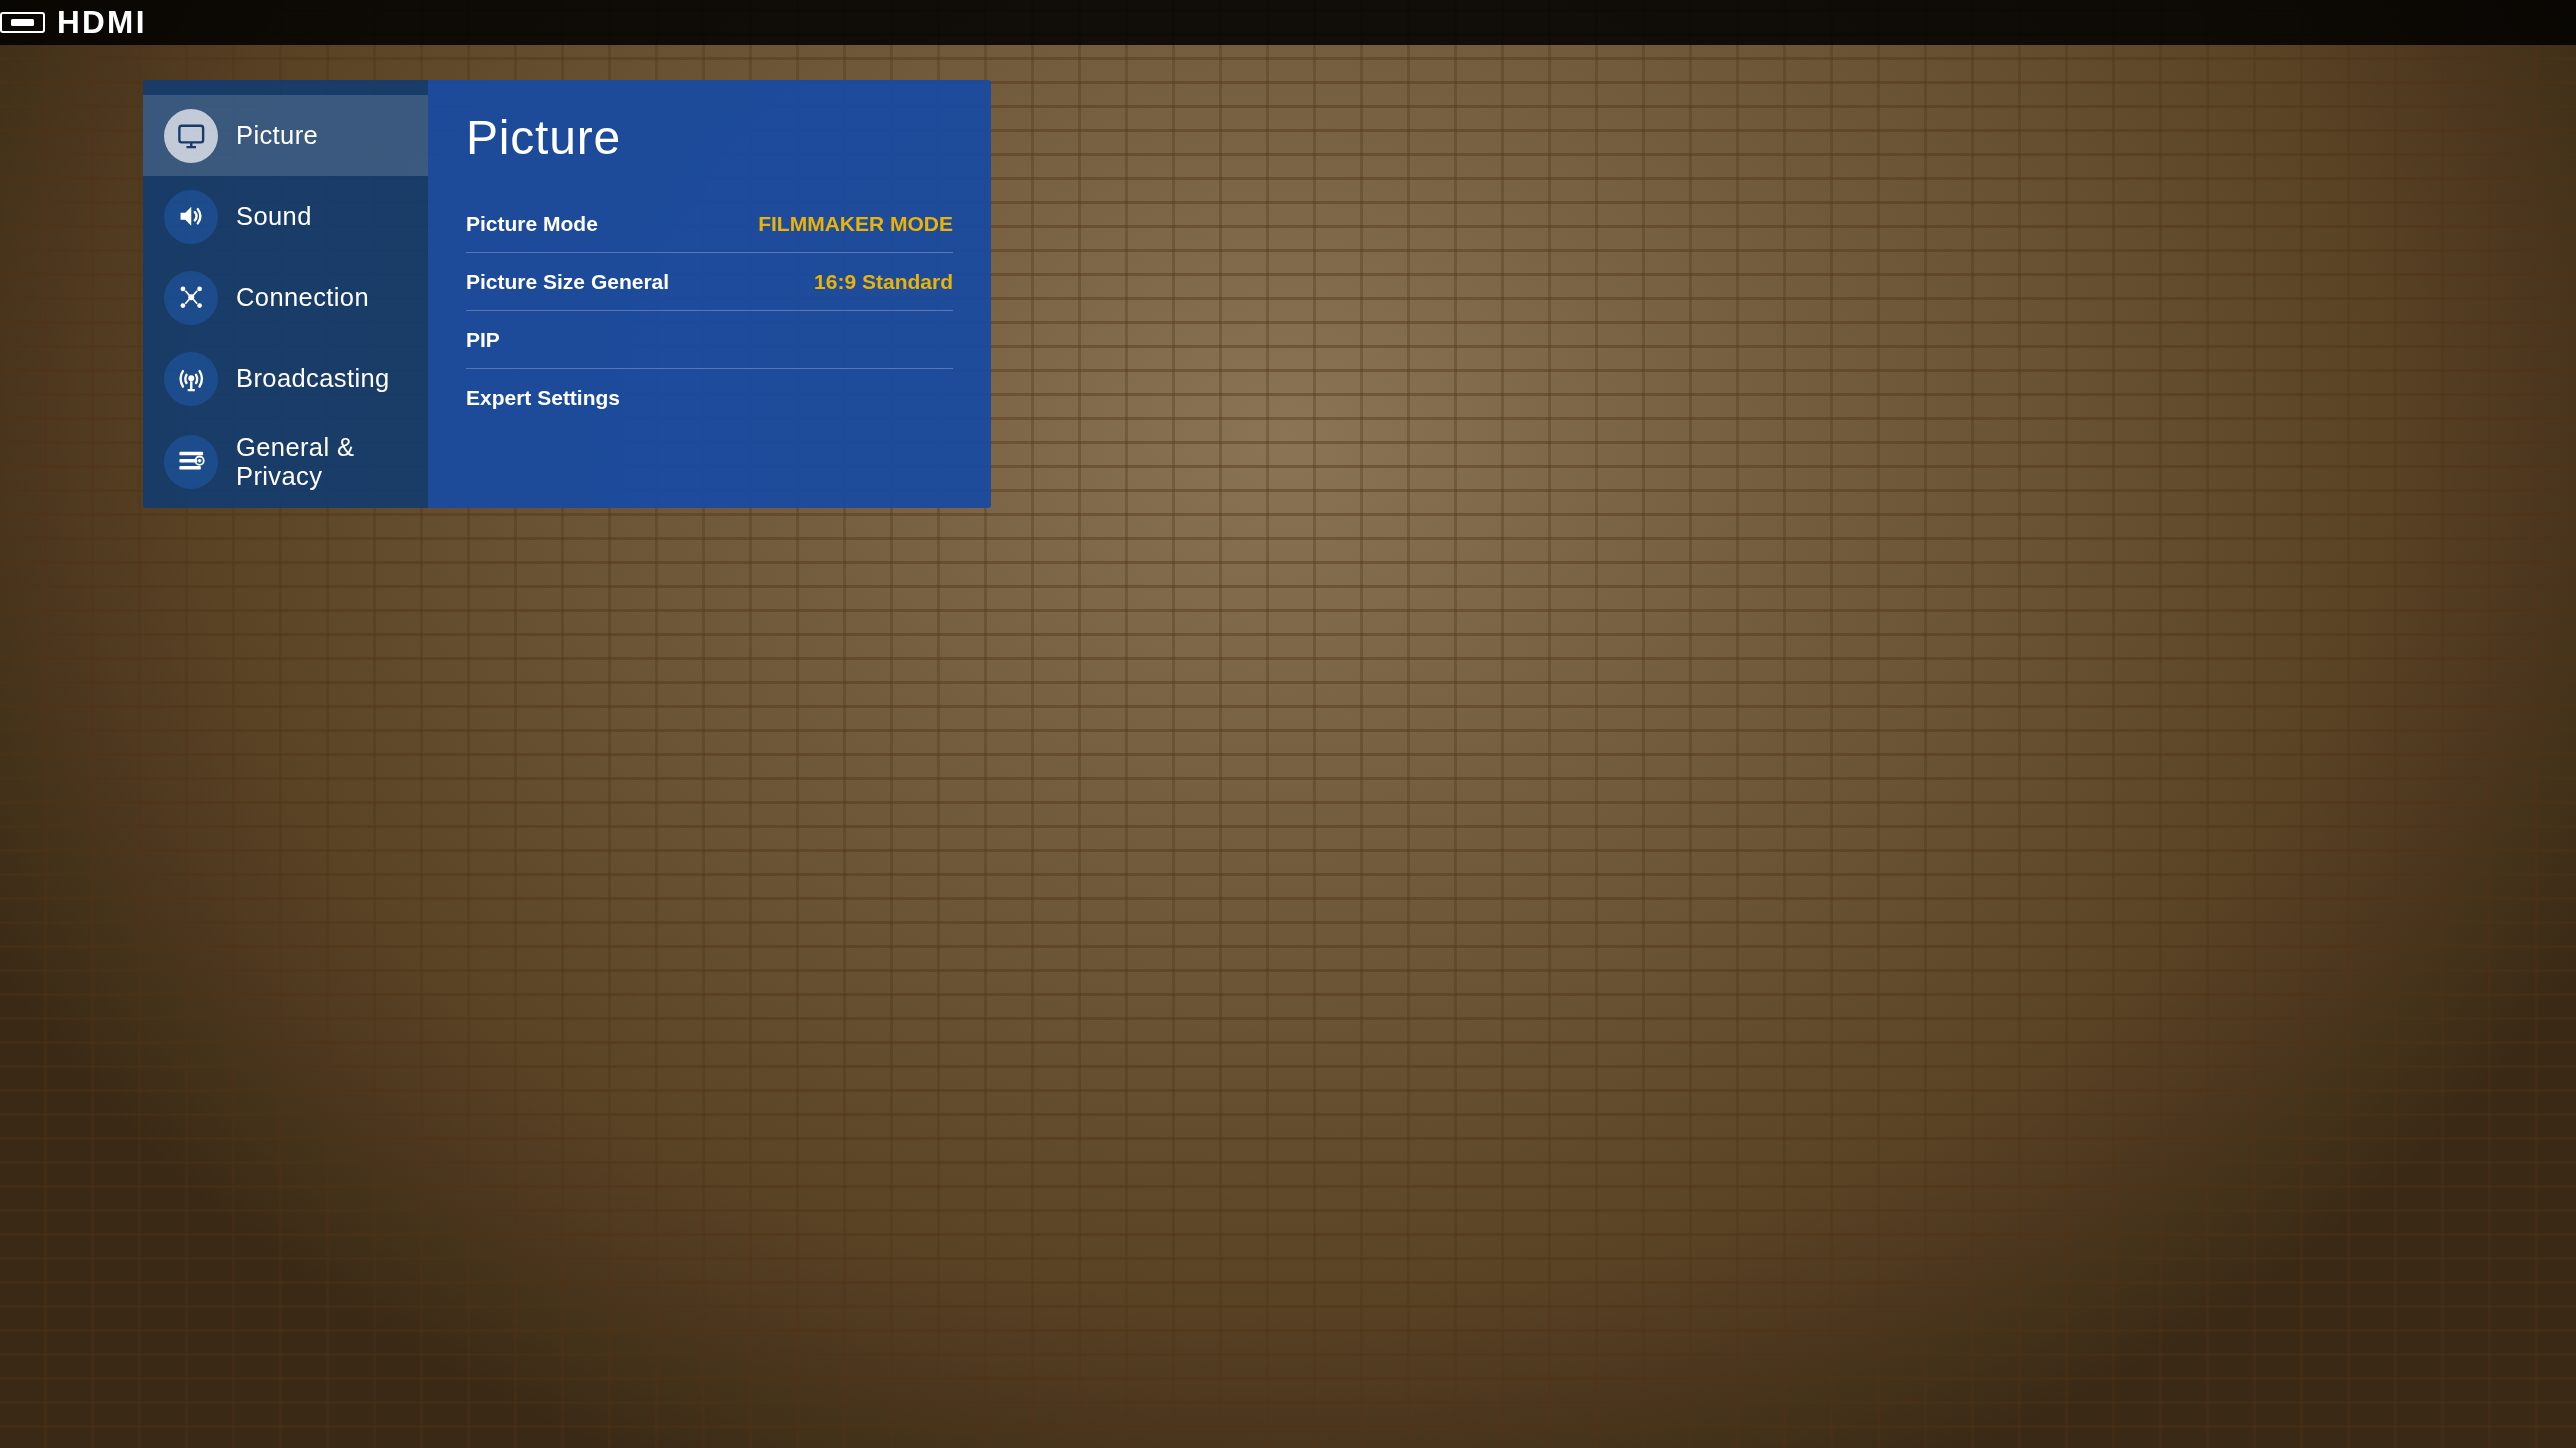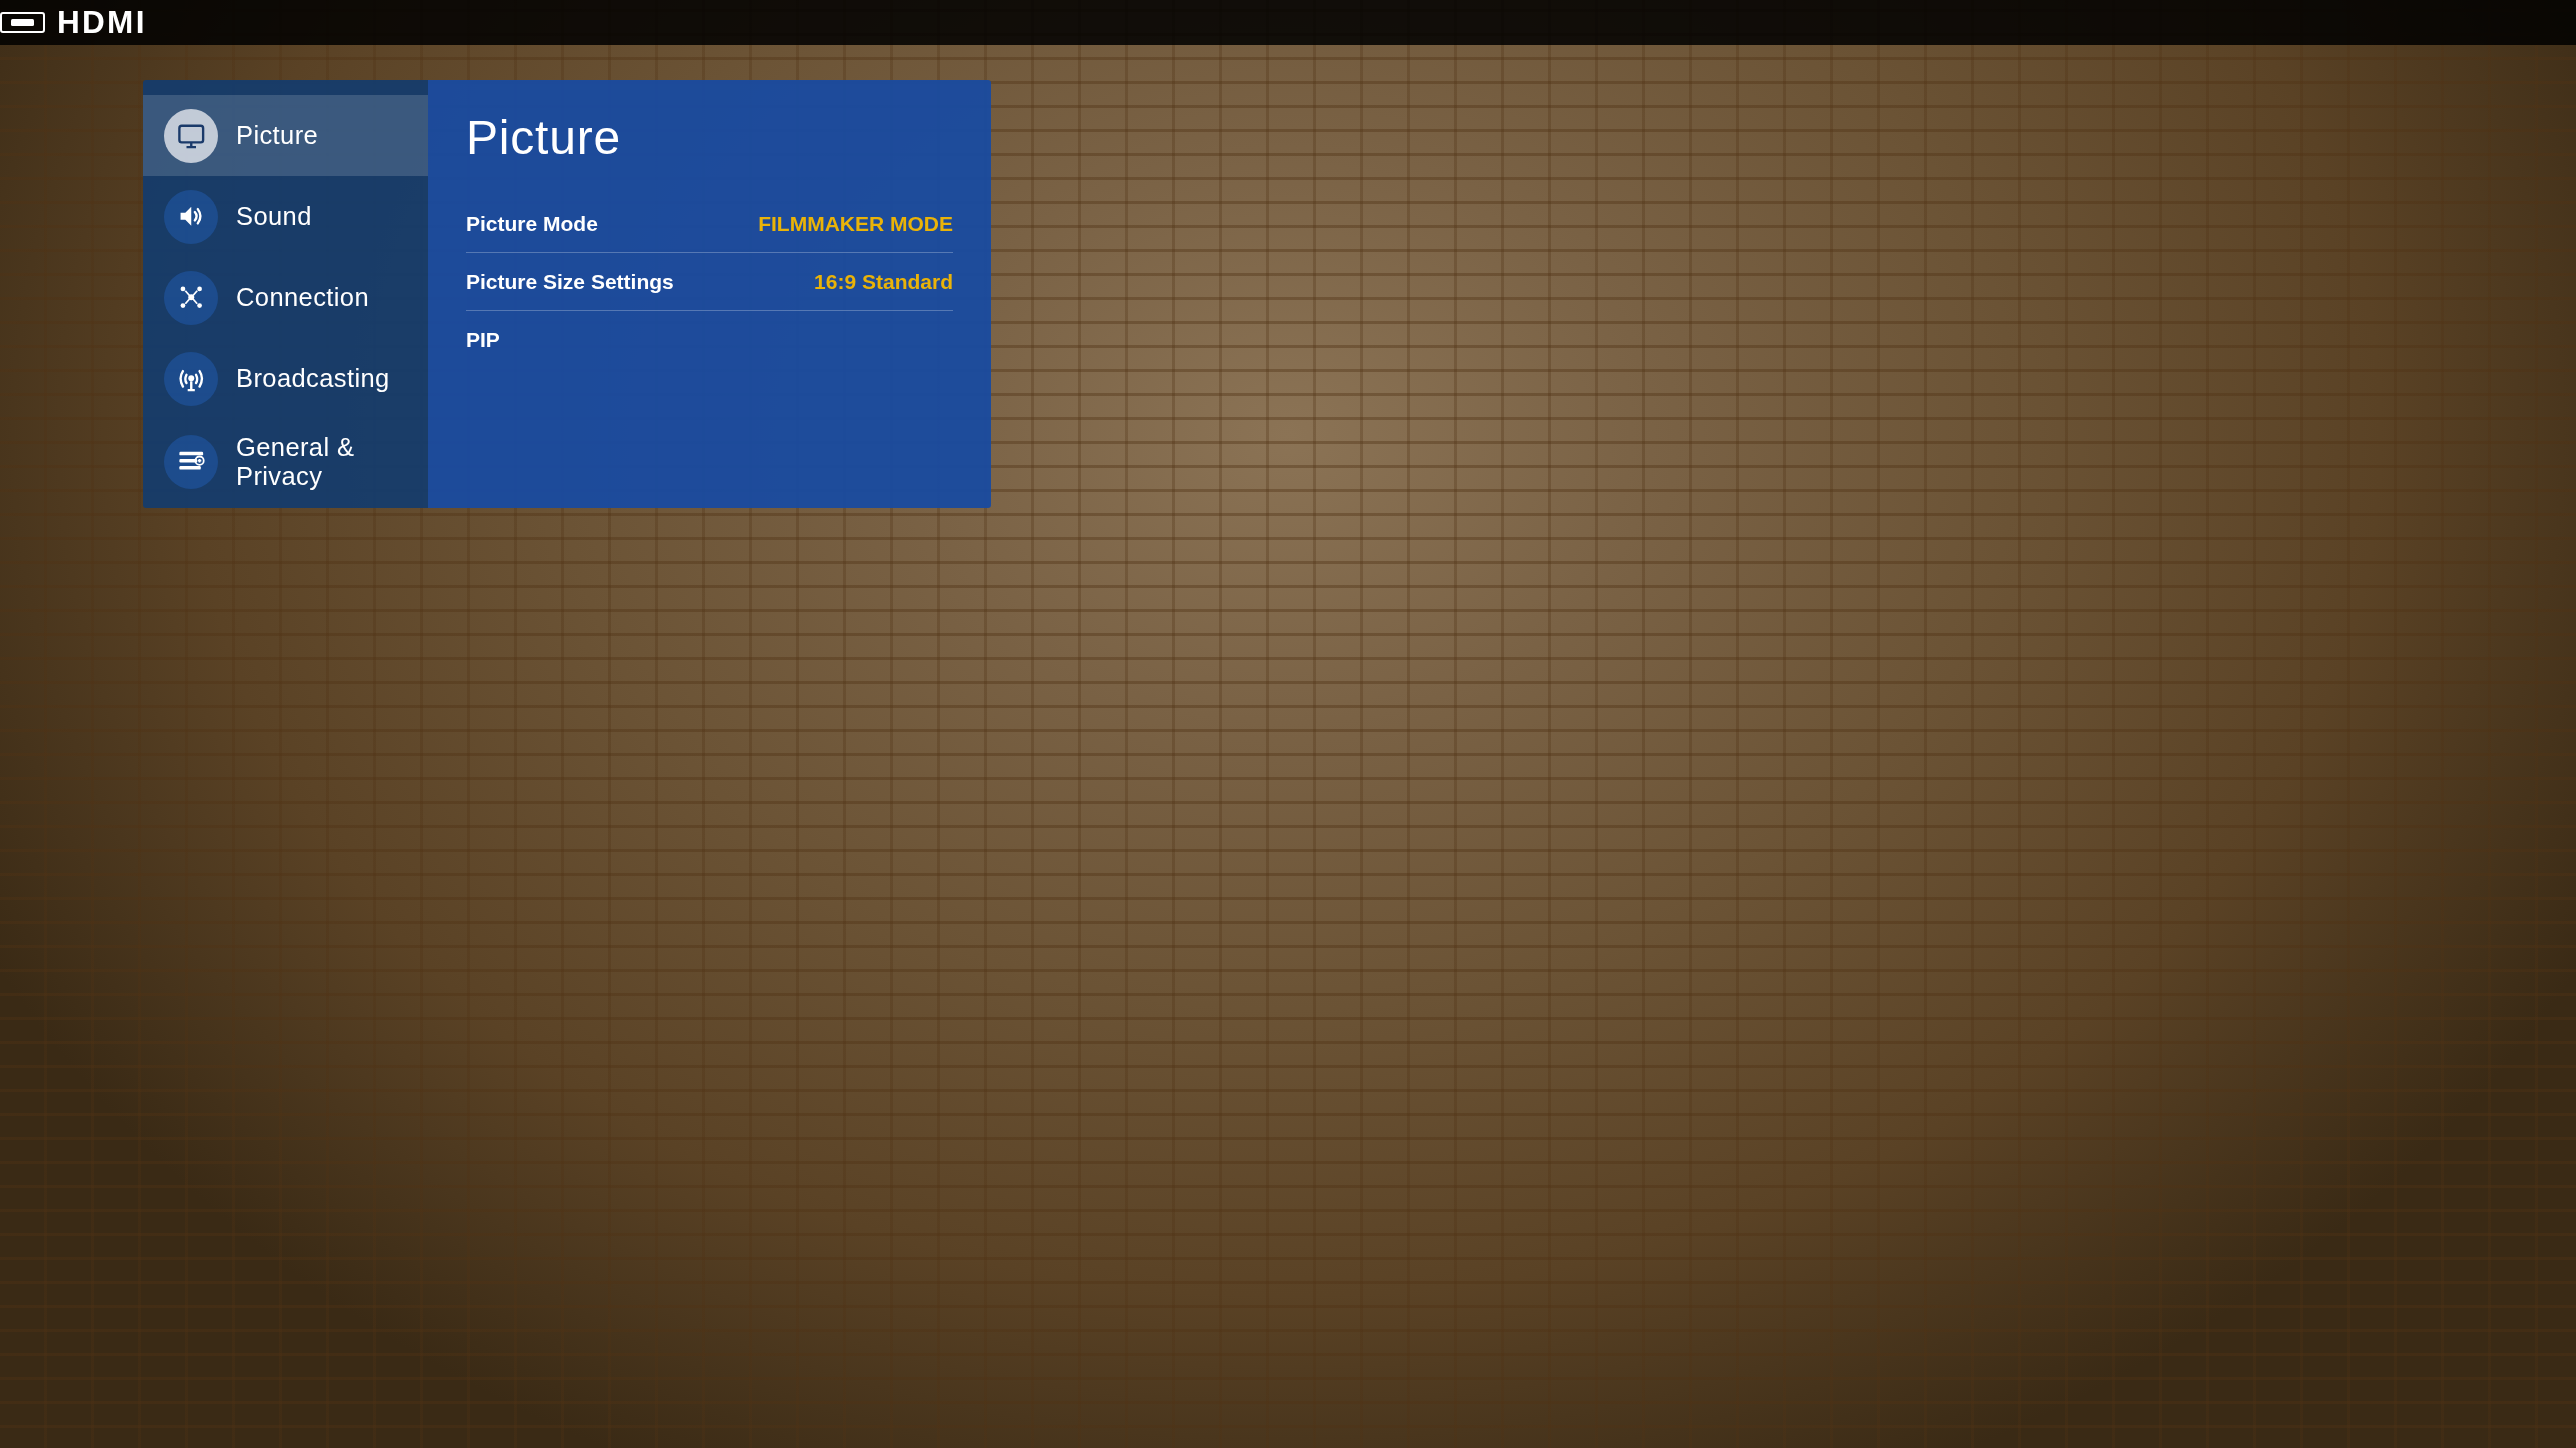--- a/index.html
+++ b/index.html
@@ -292,26 +292,30 @@
 
   <div class="content-area">
     <h1 class="content-title">Picture</h1>
 
     <div class="menu-item">
       <span class="menu-item-label">Picture Mode</span>
       <span class="menu-item-value">FILMMAKER MODE</span>
     </div>
 
     <div class="menu-item">
-      <span class="menu-item-label">Picture Size Settings</span>
+      <span class="menu-item-label">Picture Size General</span>
       <span class="menu-item-value">16:9 Standard</span>
     </div>
 
     <div class="menu-item">
       <span class="menu-item-label">PIP</span>
       <span class="menu-item-value"></span>
     </div>
 
+    <div class="menu-item">
+      <span class="menu-item-label">Expert Settings</span>
+      <span class="menu-item-value"></span>
+    </div>
 
   </div>
 
 </div>
 
 
 </body></html>

